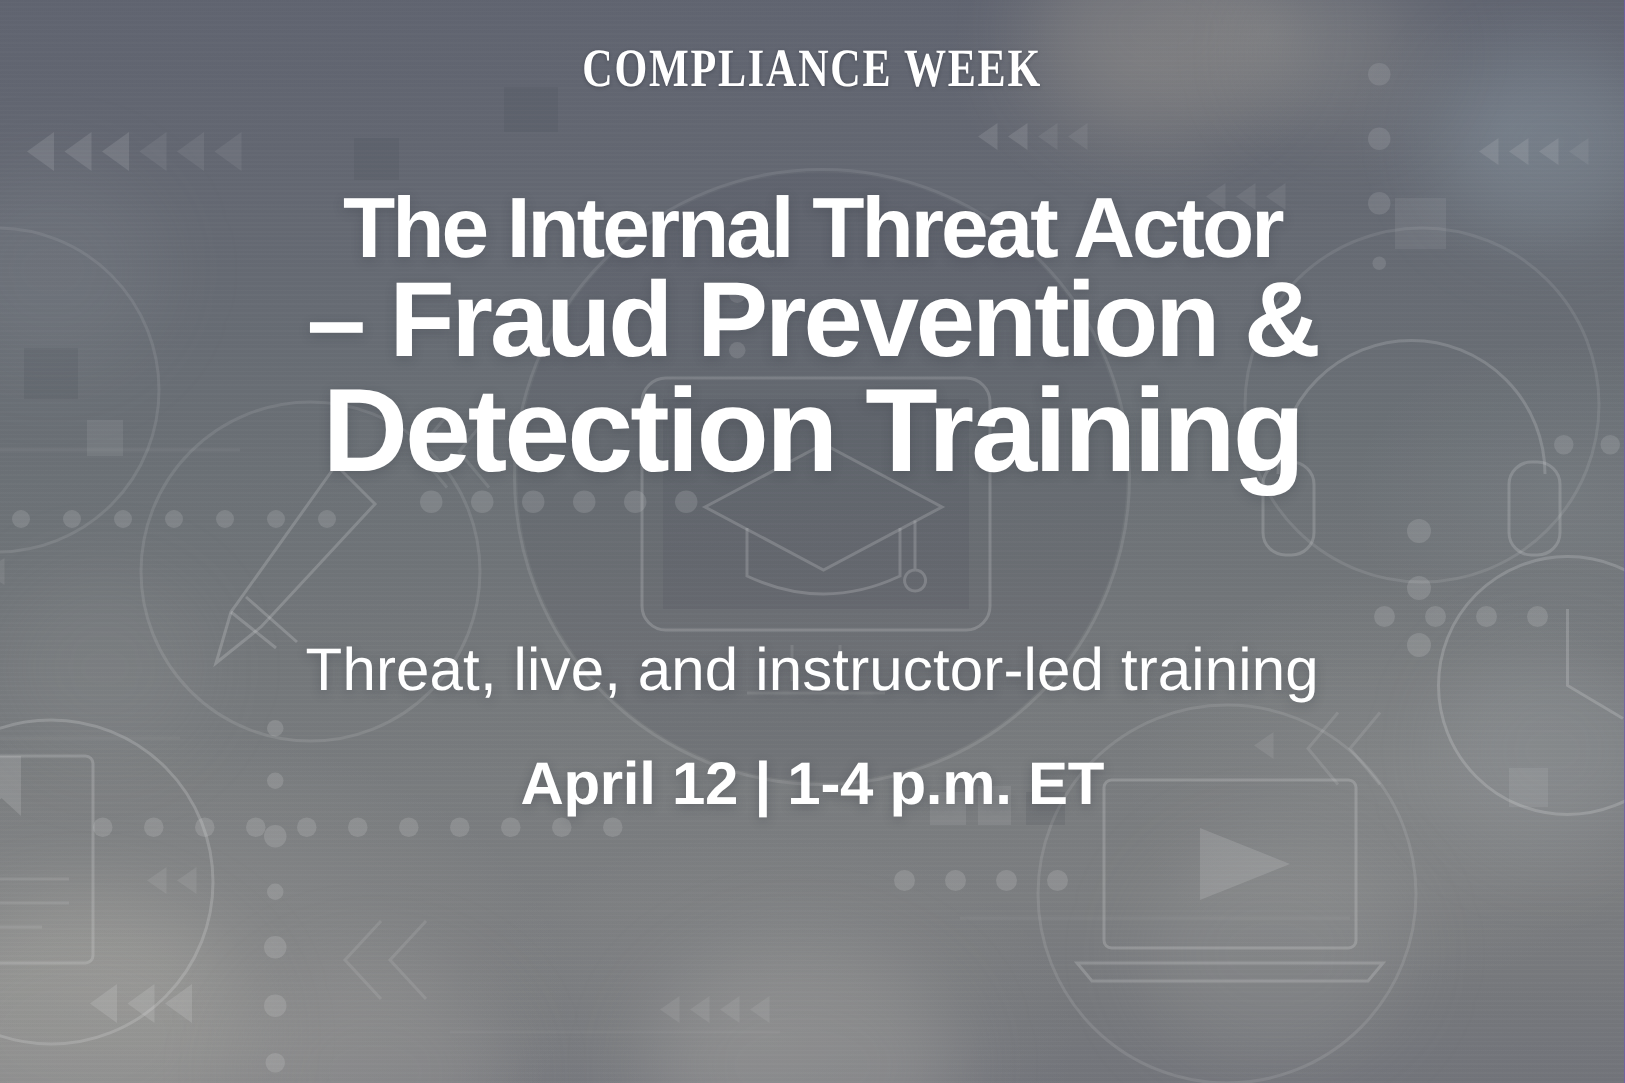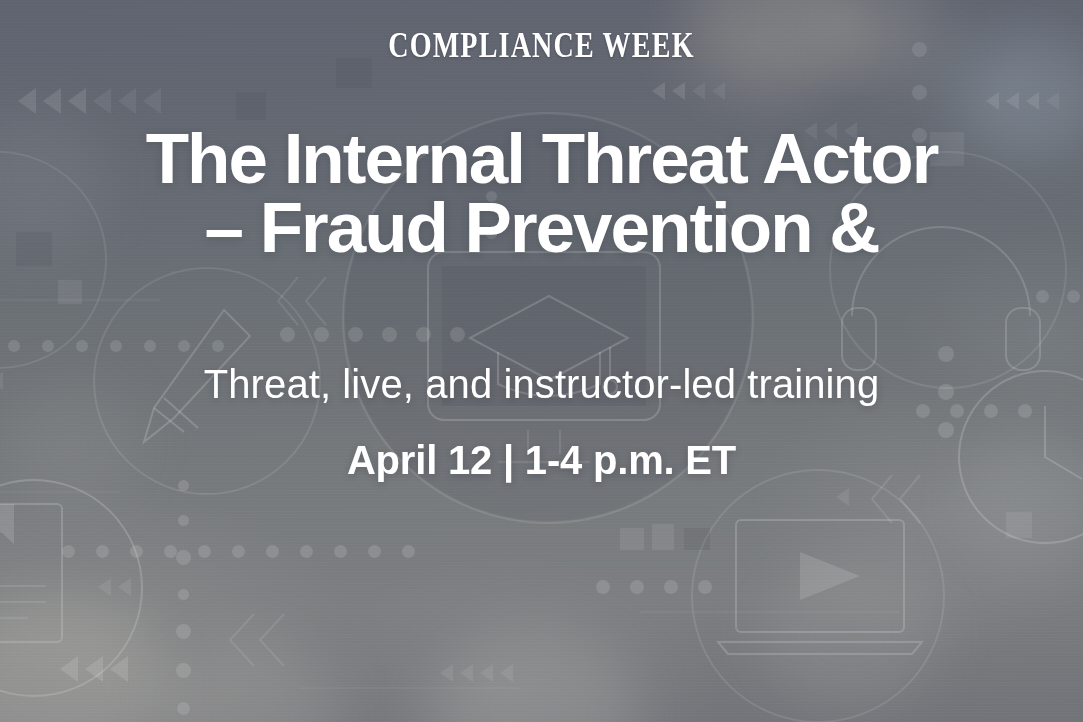--- a/index.html
+++ b/index.html
@@ -175,21 +175,21 @@
     font-family: "Liberation Sans", sans-serif;
     font-weight: 700;
     font-size: 76px;
     line-height: 0.97;
     letter-spacing: -1.6px;
     padding: 0 14px;
     box-sizing: border-box;
     text-shadow: 0 2px 8px rgba(40,44,54,0.22);
   }
   #headline .hl-line { display: block; white-space: nowrap; }
-  #headline .hl-line.l1 { font-size: 71px; letter-spacing: -2.0px; }
+  #headline .hl-line.l1 { font-size: 57px; letter-spacing: -2.0px; }
   #headline .hl-line.l2 { font-size: 71px; letter-spacing: -2.0px; }
   #headline .hl-line.l3 { font-size: 79px; letter-spacing: -2.0px; }
 
   #subtitle {
     margin-top: 48px;
     color: #ffffff;
     font-family: "Liberation Sans", sans-serif;
     font-weight: 300;
     font-size: 40px;
     line-height: 1.1;
@@ -446,19 +446,20 @@
 
   <div class="bg-layer bg-veil"></div>
 
   <div class="content">
 
     <div id="brand-logo">COMPLIANCE WEEK</div>
 
     <h1 id="headline">
       <span class="hl-line l1">The Internal Threat Actor</span>
       <span class="hl-line l2">– Fraud Prevention &amp;</span>
+      <span class="hl-line l3">Detection Training</span>
     </h1>
 
     <div id="subtitle">Threat, live, and instructor-led training</div>
 
     <div id="date-time">April 12 | 1-4 p.m. ET</div>
   </div>
 </div>
 
 </body></html>

